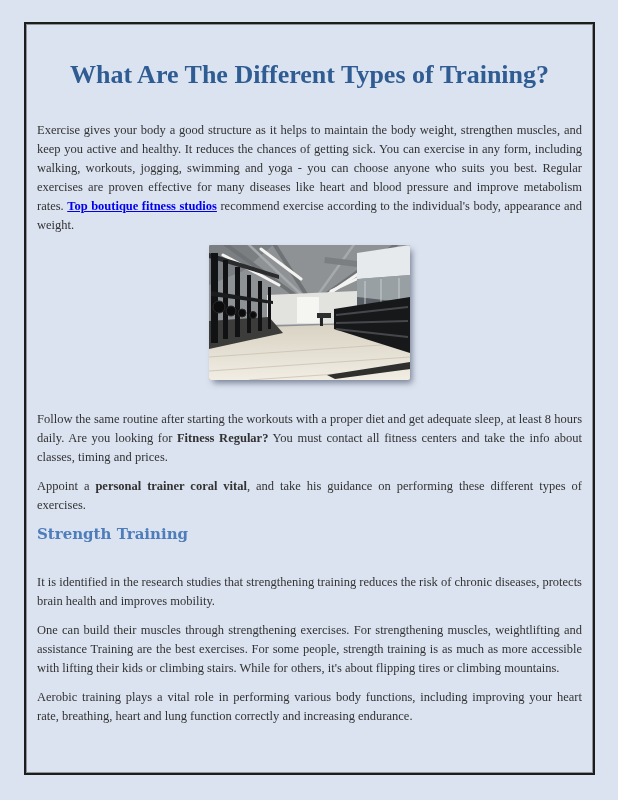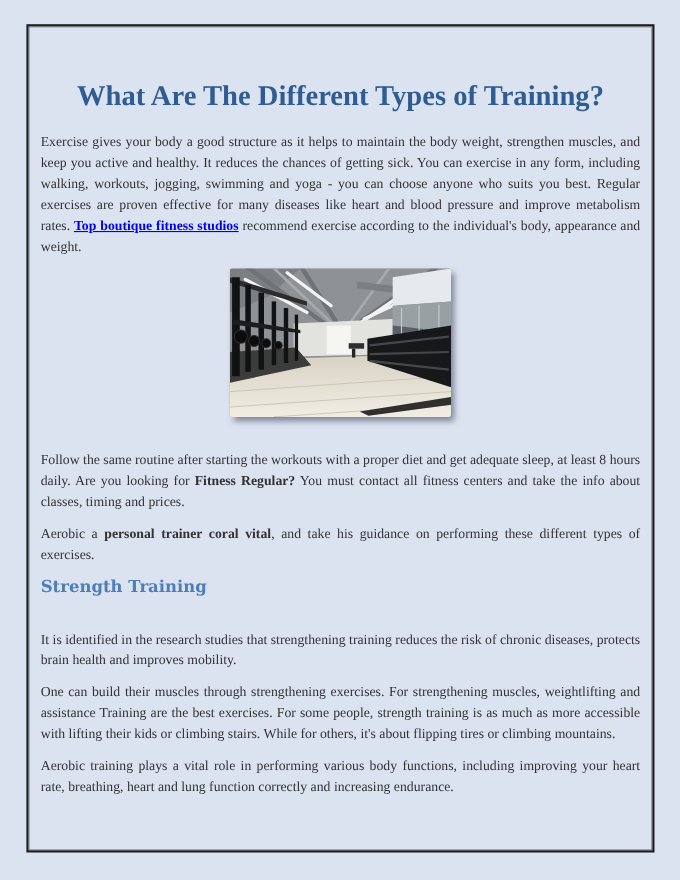--- a/index.html
+++ b/index.html
@@ -6,40 +6,40 @@
   body{
     width:618px;height:800px;position:relative;
     background:#dbe3f0;
     font-family:"Liberation Serif", serif;
   }
   .frame{
     position:absolute;left:24px;top:22px;width:571px;height:753px;
     box-sizing:border-box;
     border:2px solid #1d1d1d;
     box-shadow: inset 0 0 0 1px #8f9398;
-    padding:16px 11px;
+    padding:4px 11px;
     overflow:hidden;
   }
   h1.doc-title{
     margin:31px 4px 0;
     text-align:center;
     font-size:26px;
     font-weight:bold;
     color:#2f5c92;
     font-family:"Liberation Serif", serif;
     line-height:1.25;
   }
   p.body-par{
     font-size:12.5px;
     line-height:19px;
     color:#323232;
     text-align:justify;
     margin:0 0 10px;
   }
-  p.first-par{margin-top:16px;}
+  p.first-par{margin-top:29px;}
   p.after-photo{margin-top:30px;}
   .doc-link{
     color:#0000ee;
     font-weight:bold;
     text-decoration:underline;
     cursor:pointer;
   }
   .bold-phrase{font-weight:bold;}
   h2.section-heading{
     font-family:"DejaVu Serif", serif;
@@ -147,21 +147,21 @@
         <line x1="127" y1="78" x2="199" y2="76"></line>
         <line x1="127" y1="84" x2="199" y2="92"></line>
       </g>
 
       <polygon points="118,130 201,117 201,124 126,134" fill="#2f2f2e"></polygon>
     </svg>
   </figure>
 
   <p class="body-par after-photo"><span>Follow the same routine after starting the workouts with a proper diet and get adequate sleep, at least 8 hours daily. Are you looking for </span><span class="bold-phrase">Fitness Regular?</span><span> You must contact all fitness centers and take the info about classes, timing and prices.</span></p>
 
-  <p class="body-par"><span>Aerobic a </span><span class="bold-phrase">personal trainer coral vital</span><span>, and take his guidance on performing these different types of exercises.</span></p>
+  <p class="body-par"><span>Appoint a </span><span class="bold-phrase">personal trainer coral vital</span><span>, and take his guidance on performing these different types of exercises.</span></p>
 
 
   <h2 class="section-heading tight">Strength Training</h2>
 
   <p class="body-par">It is identified in the research studies that strengthening training reduces the risk of chronic diseases, protects brain health and improves mobility.</p>
 
   <p class="body-par">One can build their muscles through strengthening exercises. For strengthening muscles, weightlifting and assistance Training are the best exercises. For some people, strength training is as much as more accessible with lifting their kids or climbing stairs. While for others, it's about flipping tires or climbing mountains.</p>
 
 
   <p class="body-par">Aerobic training plays a vital role in performing various body functions, including improving your heart rate, breathing, heart and lung function correctly and increasing endurance.</p>

